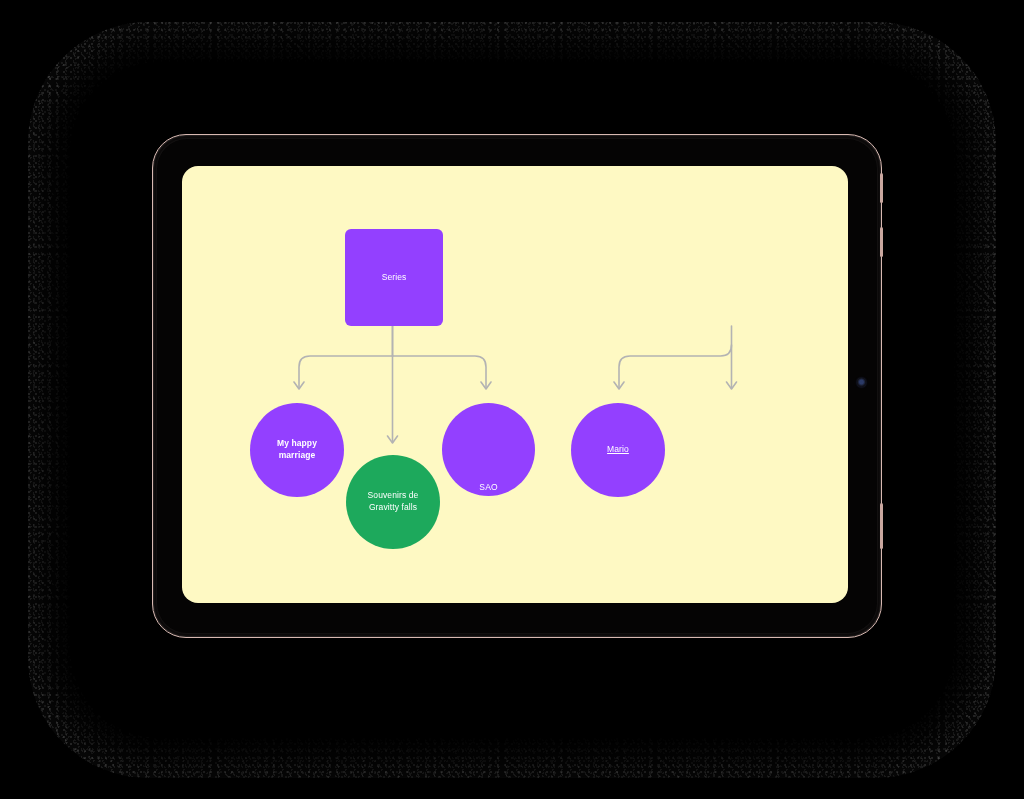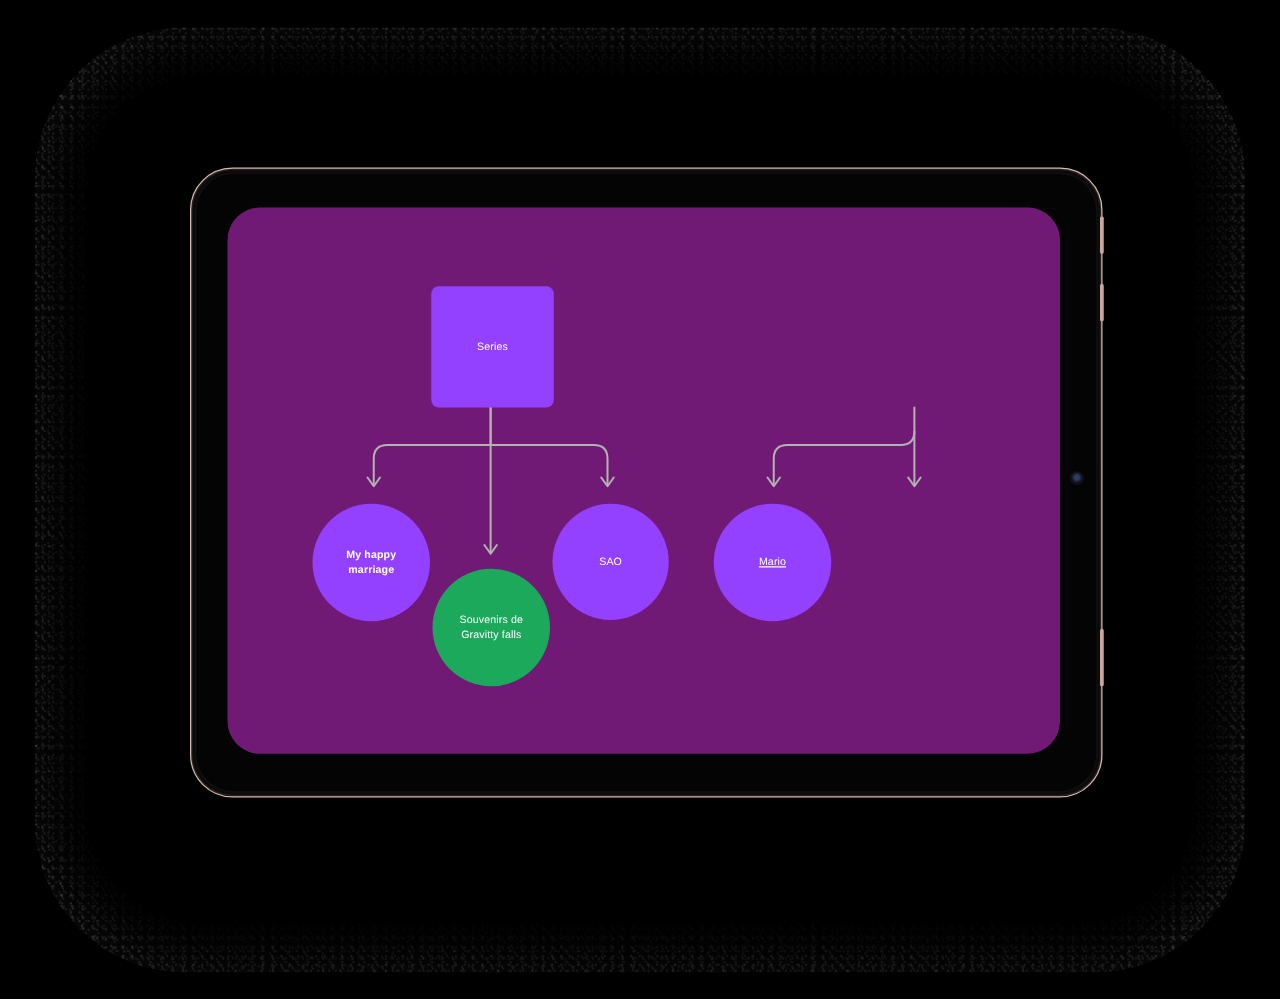--- a/index.html
+++ b/index.html
@@ -99,22 +99,22 @@
     box-shadow: 0 0 2px rgba(80,100,180,0.5);
   }
 
   
   .screen {
     position: absolute;
     left: 29px;
     top: 31px;
     width: 666px;
     height: 437px;
-    background: #701a75;
-    border-radius: 26px;
+    background: #fef9c3;
+    border-radius: 16px;
     overflow: hidden;
   }
 
   .canvas {
     position: absolute;
     inset: 0;
   }
   .edges-layer {
     position: absolute;
     inset: 0;
@@ -201,21 +201,21 @@
         <div class="node node-circle" style="left:68px; top:237px; width:94px; height:94px; background:#9340ff;font-weight:bold;">
           <span class="node-label">My happy
 marriage</span>
         </div>
 
         <div class="node node-circle" style="left:164px; top:289px; width:94px; height:94px; background:#1da95c;">
           <span class="node-label">Souvenirs de
 Gravitty falls</span>
         </div>
 
-        <div class="node node-circle" style="left:260px; top:237px; width:93px; height:93px; background:#9340ff;">
+        <div class="node node-circle" style="left:260px; top:237px; width:93px; height:93px; background:#9340ff;align-items:flex-end;">
           <span class="node-label">SAO</span>
         </div>
 
         <div class="node node-circle" style="left:389px; top:237px; width:94px; height:94px; background:#9340ff;text-decoration:underline;">
           <span class="node-label">Mario</span>
         </div>
 
 
       </div>
     </div>

